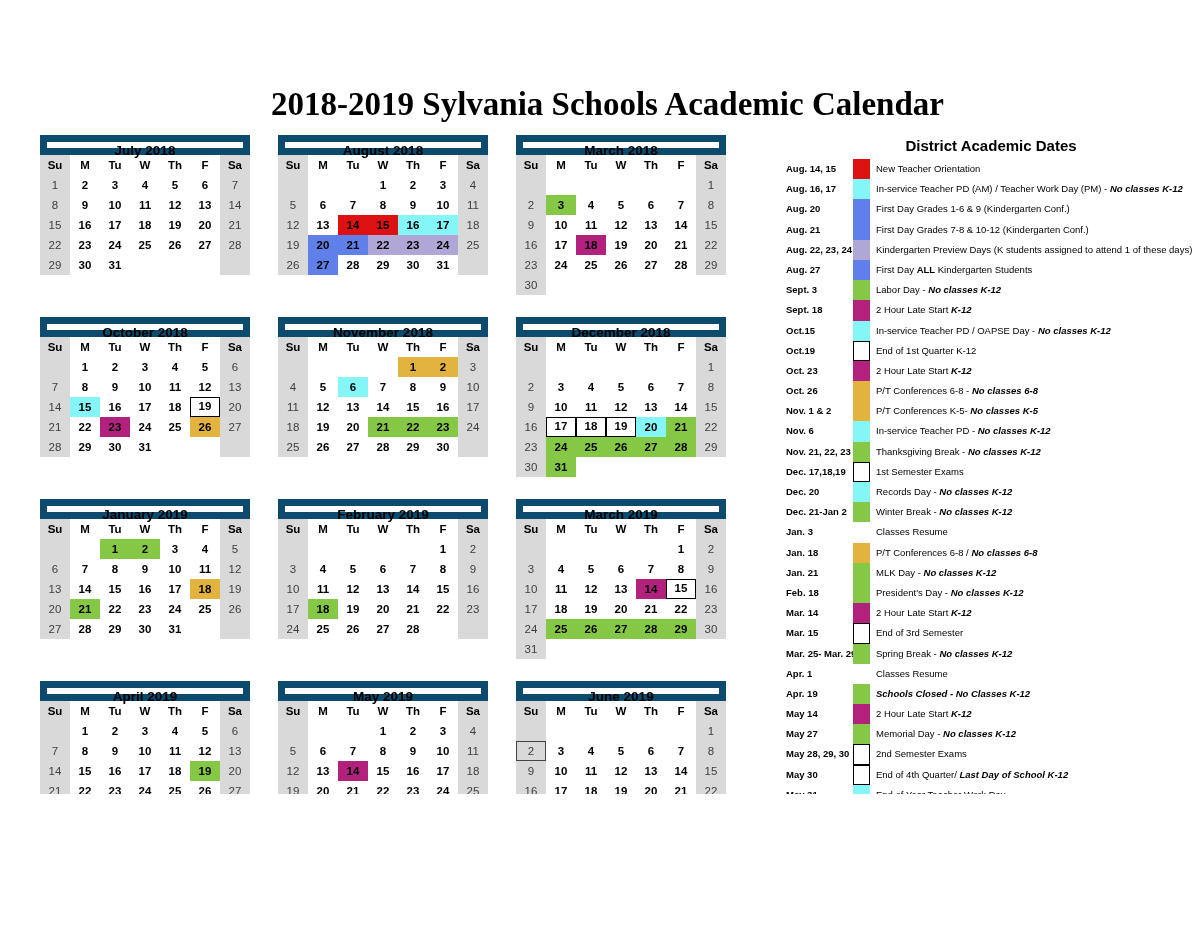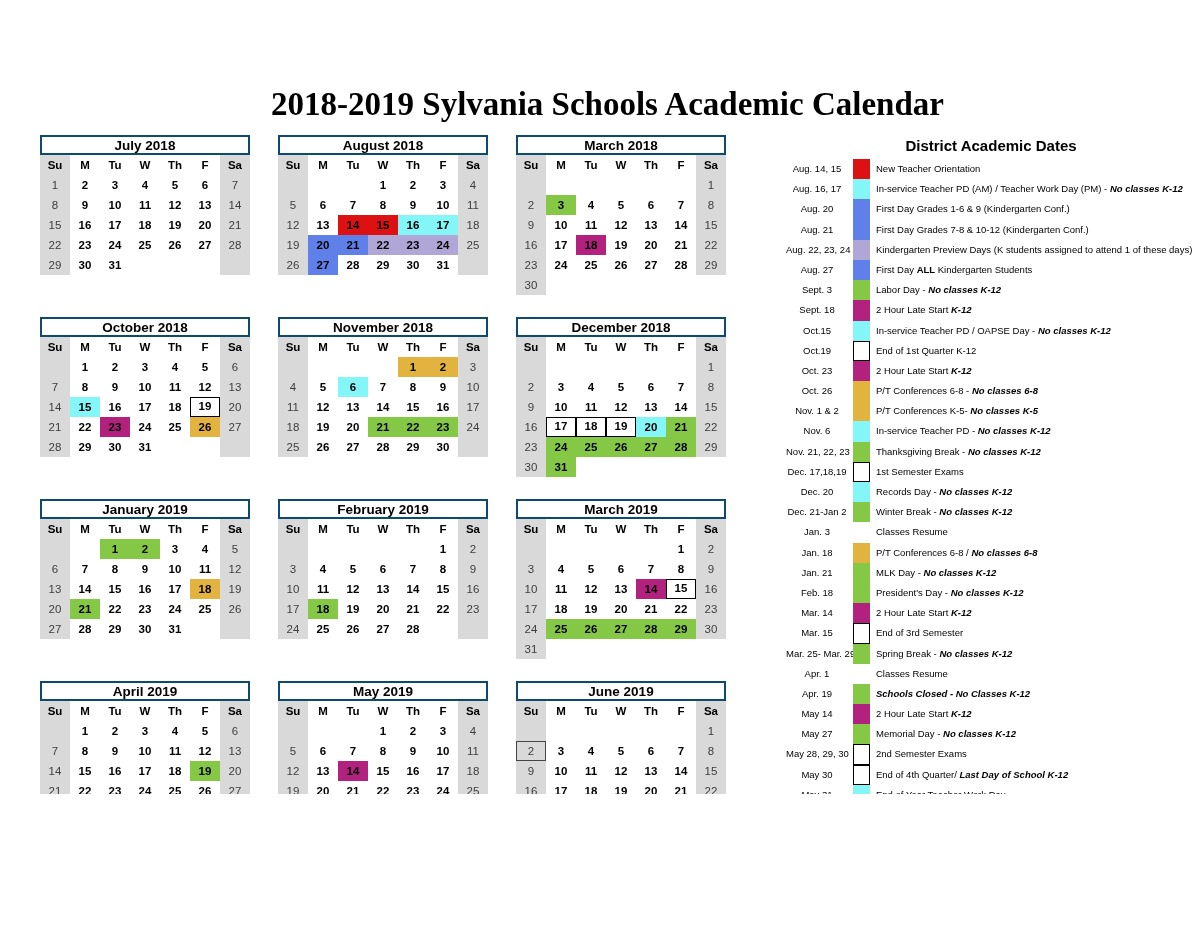--- a/index.html
+++ b/index.html
@@ -5,21 +5,21 @@
   html,body { margin:0; padding:0; background:#fff; }
   .page { position:relative; width:1200px; height:794px; background:#ffffff;
           font-family:"Liberation Sans", sans-serif; overflow:hidden; }
   .main-title { position:absolute; top:86px; left:0; width:1215px; margin:0;
           text-align:center; font-family:"Liberation Serif", serif;
           font-weight:bold; font-size:33px; color:#000; }
   .cal-grid { position:absolute; left:40px; top:135px; display:grid;
           grid-template-columns:repeat(3,210px); column-gap:28px;
           grid-auto-rows:182px; }
   .month { width:210px; }
-  .mtitle { height:20px; box-sizing:border-box; border:2px solid #0c4a6e;
+  .mtitle { height:20px; box-sizing:border-box; border:7px solid #0c4a6e;
           background:#fff; text-align:center; font-size:13.5px; font-weight:bold;
           line-height:18px; color:#000; }
   .mgrid { display:grid; grid-template-columns:repeat(7,30px); grid-auto-rows:20px; }
   .c { box-sizing:border-box; text-align:center; line-height:20px;
           font-size:11.5px; font-weight:bold; color:#000; }
   .hdr { font-size:11.5px; font-weight:bold; }
   .wg { background:var(--gray); }
   .wd { font-weight:normal; color:#3d3d3d; }
   .mk-red { background:var(--red); }
   .mk-cyan { background:var(--cyan); }
@@ -27,22 +27,22 @@
   .mk-purple { background:var(--purple); }
   .mk-green { background:var(--green); }
   .mk-magenta { background:var(--magenta); }
   .mk-gold { background:var(--gold); }
   .mk-outline { background:#fff; border:1.5px solid #000; line-height:17px; }
   .mk-grayout { background:var(--gray); border:1px solid #444; line-height:18px; }
   .legend { position:absolute; left:750px; top:137px; width:450px;margin-left:36px; }
   .ltitle { width:410px; text-align:center; font-size:15px; font-weight:bold;
           color:#000; margin-bottom:5px; }
   .lrow { display:flex; height:20.2px; align-items:stretch; }
-  .ldate { width:62px; flex:none; text-align:center; font-size:9.5px;
-          line-height:20.2px; white-space:nowrap; color:#000; }
+  .ldate { width:62px; flex:none; text-align:left; font-size:9.5px;
+          line-height:20.2px; white-space:nowrap; color:#000;font-weight:bold; }
   .sw { width:17px; flex:none; margin-left:5px; box-sizing:border-box; }
   .sw-red { background:var(--red); }
   .sw-cyan { background:var(--cyan); }
   .sw-blue { background:var(--blue); }
   .sw-purple { background:var(--purple); }
   .sw-green { background:var(--green); }
   .sw-magenta { background:var(--magenta); }
   .sw-gold { background:var(--gold); }
   .sw-white { background:#fff; border:1px solid #000; }
   .sw-gray { background:var(--gray); border:1px solid #000; }

